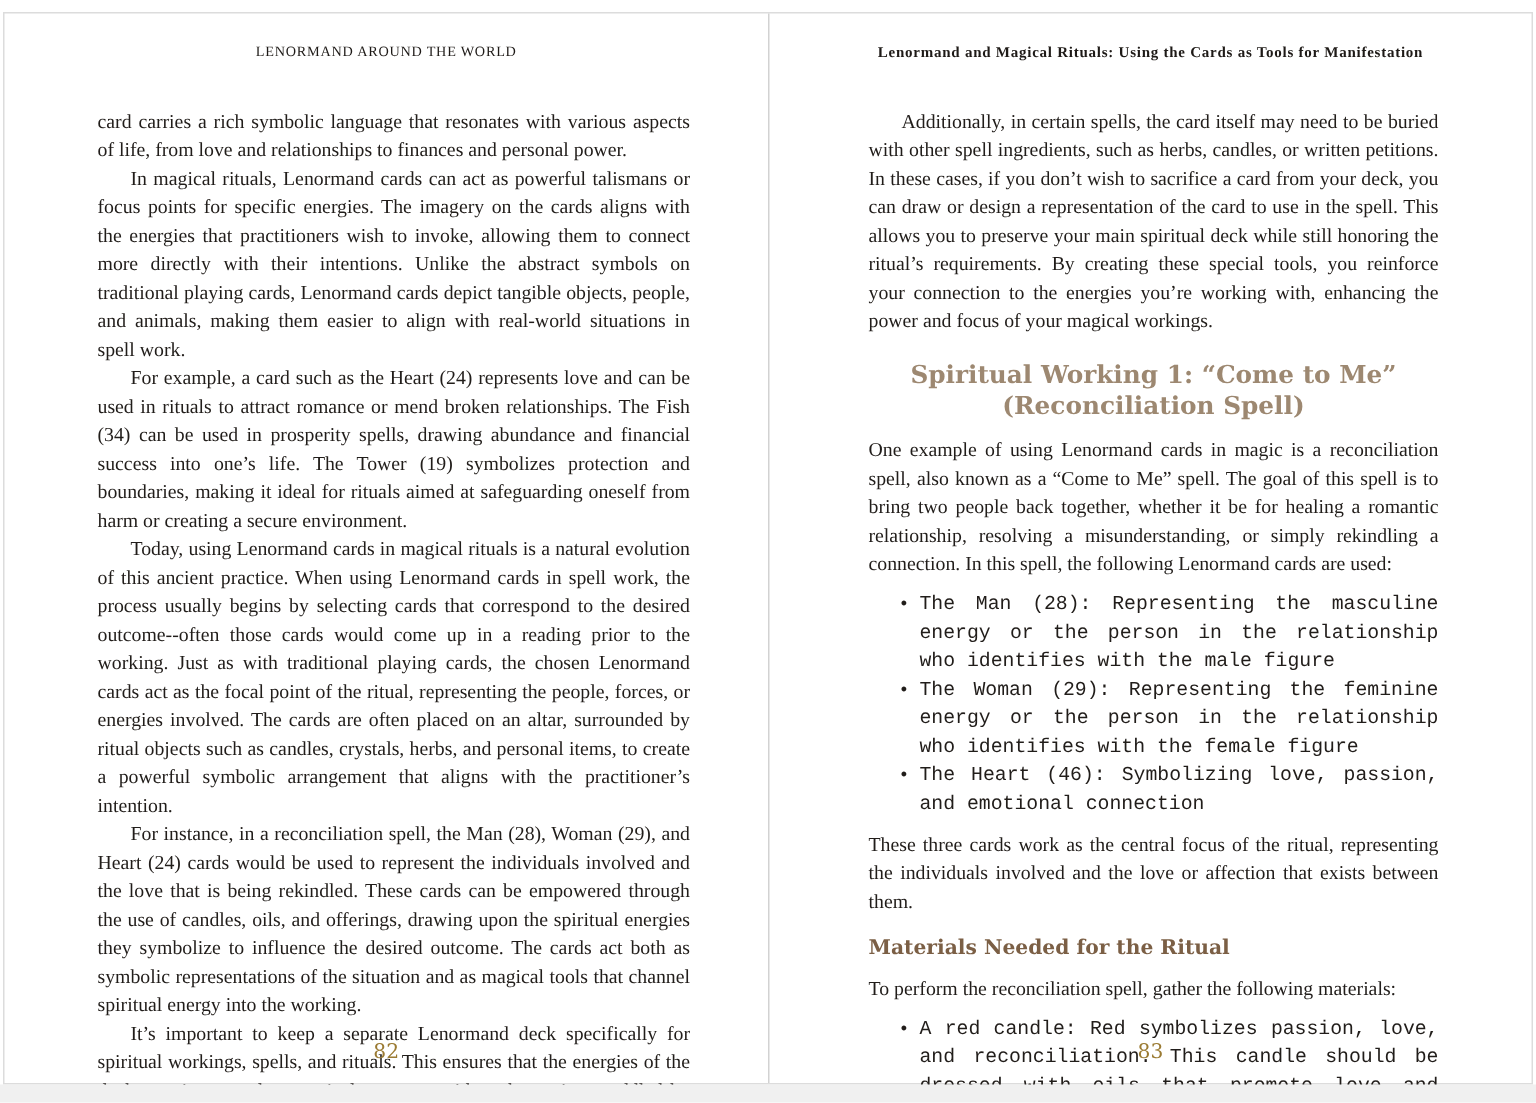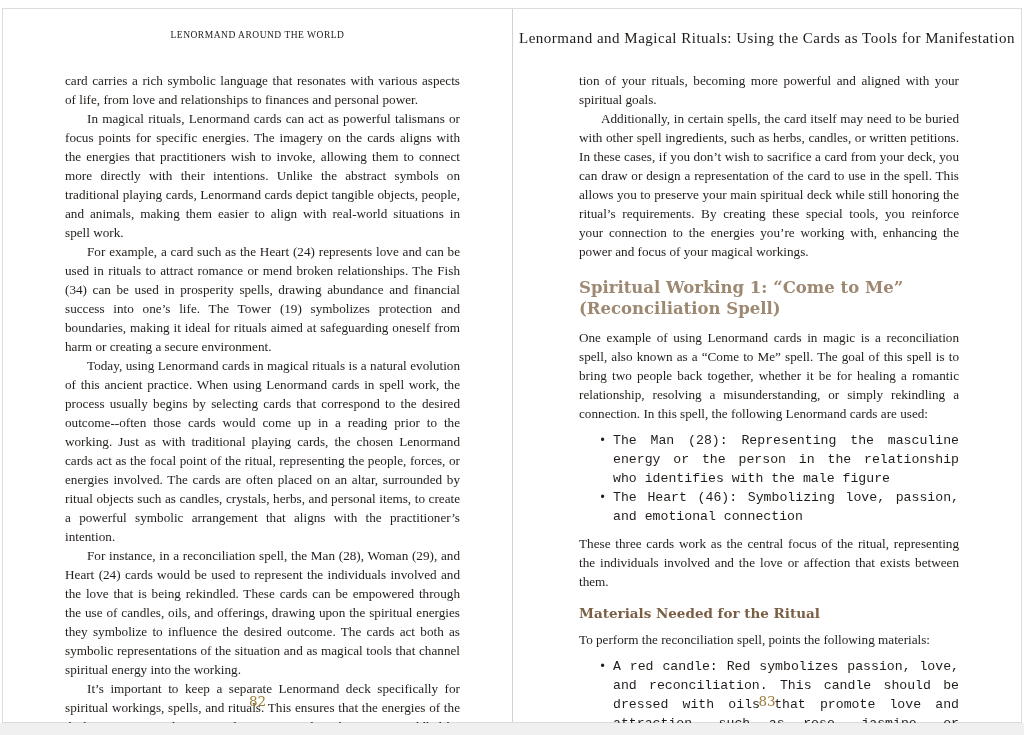--- a/index.html
+++ b/index.html
@@ -25,31 +25,31 @@
   .page{position:relative;width:50%;height:100%;}
   .page.right{border-left:1px solid var(--divider);}
   .running-header{
     text-align:center;
     font-size:9px;letter-spacing:0.5px;
     color:var(--header_text);
     padding-top:21px;
     height:62px;
   }
   .running-header.left-h{font-weight:400;font-size:9.5px;}
-  .running-header.right-h{font-weight:400;font-size:15px;}
+  .running-header.right-h{font-weight:700;font-size:10px;}
   .body-col{font-size:13.2px;line-height:19px;}
   .page.left .body-col{padding:0 52px 0 62px;}
   .page.right .body-col{padding:0 62px 0 66px;}
   .para{text-align:justify;text-indent:22px;}
   .para.noindent{text-indent:0;}
   .section-heading{
     font-family:"DejaVu Serif", serif;
     color:var(--heading_accent);
     font-size:16.5px;line-height:21px;
-    text-align:left;white-space:pre-line;
+    text-align:center;white-space:pre-line;
     margin:16px 0 9px 0;
   }
   .subsection-heading{
     font-family:"DejaVu Serif", serif;
     color:var(--subheading_accent);
     font-weight:700;font-size:13.5px;
     margin:13px 0 7px 0;
   }
   .bullet-list{margin:8px 0 8px 0;padding-left:20px;font-family:Liberation Mono, monospace;}
   .bullet-item{display:flex;text-align:justify;}
@@ -81,45 +81,48 @@
             <p class="para">It’s important to keep a separate Lenormand deck specifically for spiritual workings, spells, and rituals. This ensures that the energies of the deck remain attuned to magical purposes without becoming muddled by everyday readings. Over time, this deck will absorb the energy and inten-</p>
           </div>
       </div>
       <div class="page-number">82</div>
     </div>
 
     <div class="page right">
       <div class="running-header right-h">Lenormand and Magical Rituals: Using the Cards as Tools for Manifestation</div>
       <div class="body-col">
         <div>
-            <p class="para noindent">tion of your rituals, becoming more powerful and aligned with your spiritual goals.</p>
             <p class="para">Additionally, in certain spells, the card itself may need to be buried with other spell ingredients, such as herbs, candles, or written petitions. In these cases, if you don’t wish to sacrifice a card from your deck, you can draw or design a representation of the card to use in the spell. This allows you to preserve your main spiritual deck while still honoring the ritual’s requirements. By creating these special tools, you reinforce your connection to the energies you’re working with, enhancing the power and focus of your magical workings.</p>
           </div>
 
         <h2 class="section-heading">Spiritual Working 1: “Come to Me”
 (Reconciliation Spell)</h2>
 
         <p class="para noindent">One example of using Lenormand cards in magic is a reconciliation spell, also known as a “Come to Me” spell. The goal of this spell is to bring two people back together, whether it be for healing a romantic relationship, resolving a misunderstanding, or simply rekindling a connection. In this spell, the following Lenormand cards are used:</p>
 
         <div class="bullet-list">
             <div class="bullet-item">
             <span class="marker"></span>
             <span class="btext">The Man (28): Representing the masculine energy or the person in the relationship who identifies with the male figure</span>
           </div>
             <div class="bullet-item">
             <span class="marker"></span>
+            <span class="btext">The Woman (29): Representing the feminine energy or the person in the relationship who identifies with the female figure</span>
+          </div>
+            <div class="bullet-item">
+            <span class="marker"></span>
             <span class="btext">The Heart (46): Symbolizing love, passion, and emotional connection</span>
           </div>
           </div>
 
         <p class="para noindent">These three cards work as the central focus of the ritual, representing the individuals involved and the love or affection that exists between them.</p>
 
         <h3 class="subsection-heading">Materials Needed for the Ritual</h3>
 
-        <p class="para noindent">To perform the reconciliation spell, points the following materials:</p>
+        <p class="para noindent">To perform the reconciliation spell, gather the following materials:</p>
 
         <div class="bullet-list">
             <div class="bullet-item">
             <span class="marker"></span>
             <span class="btext">A red candle: Red symbolizes passion, love, and reconciliation. This candle should be dressed with oils that promote love and attraction, such as rose, jasmine, or patchouli.</span>
           </div>
             <div class="bullet-item">
             <span class="marker"></span>
             <span class="btext">Rose petals: Rose petals are a classic symbol of love and romance. They help amplify the loving energy of the spell.</span>
           </div>

